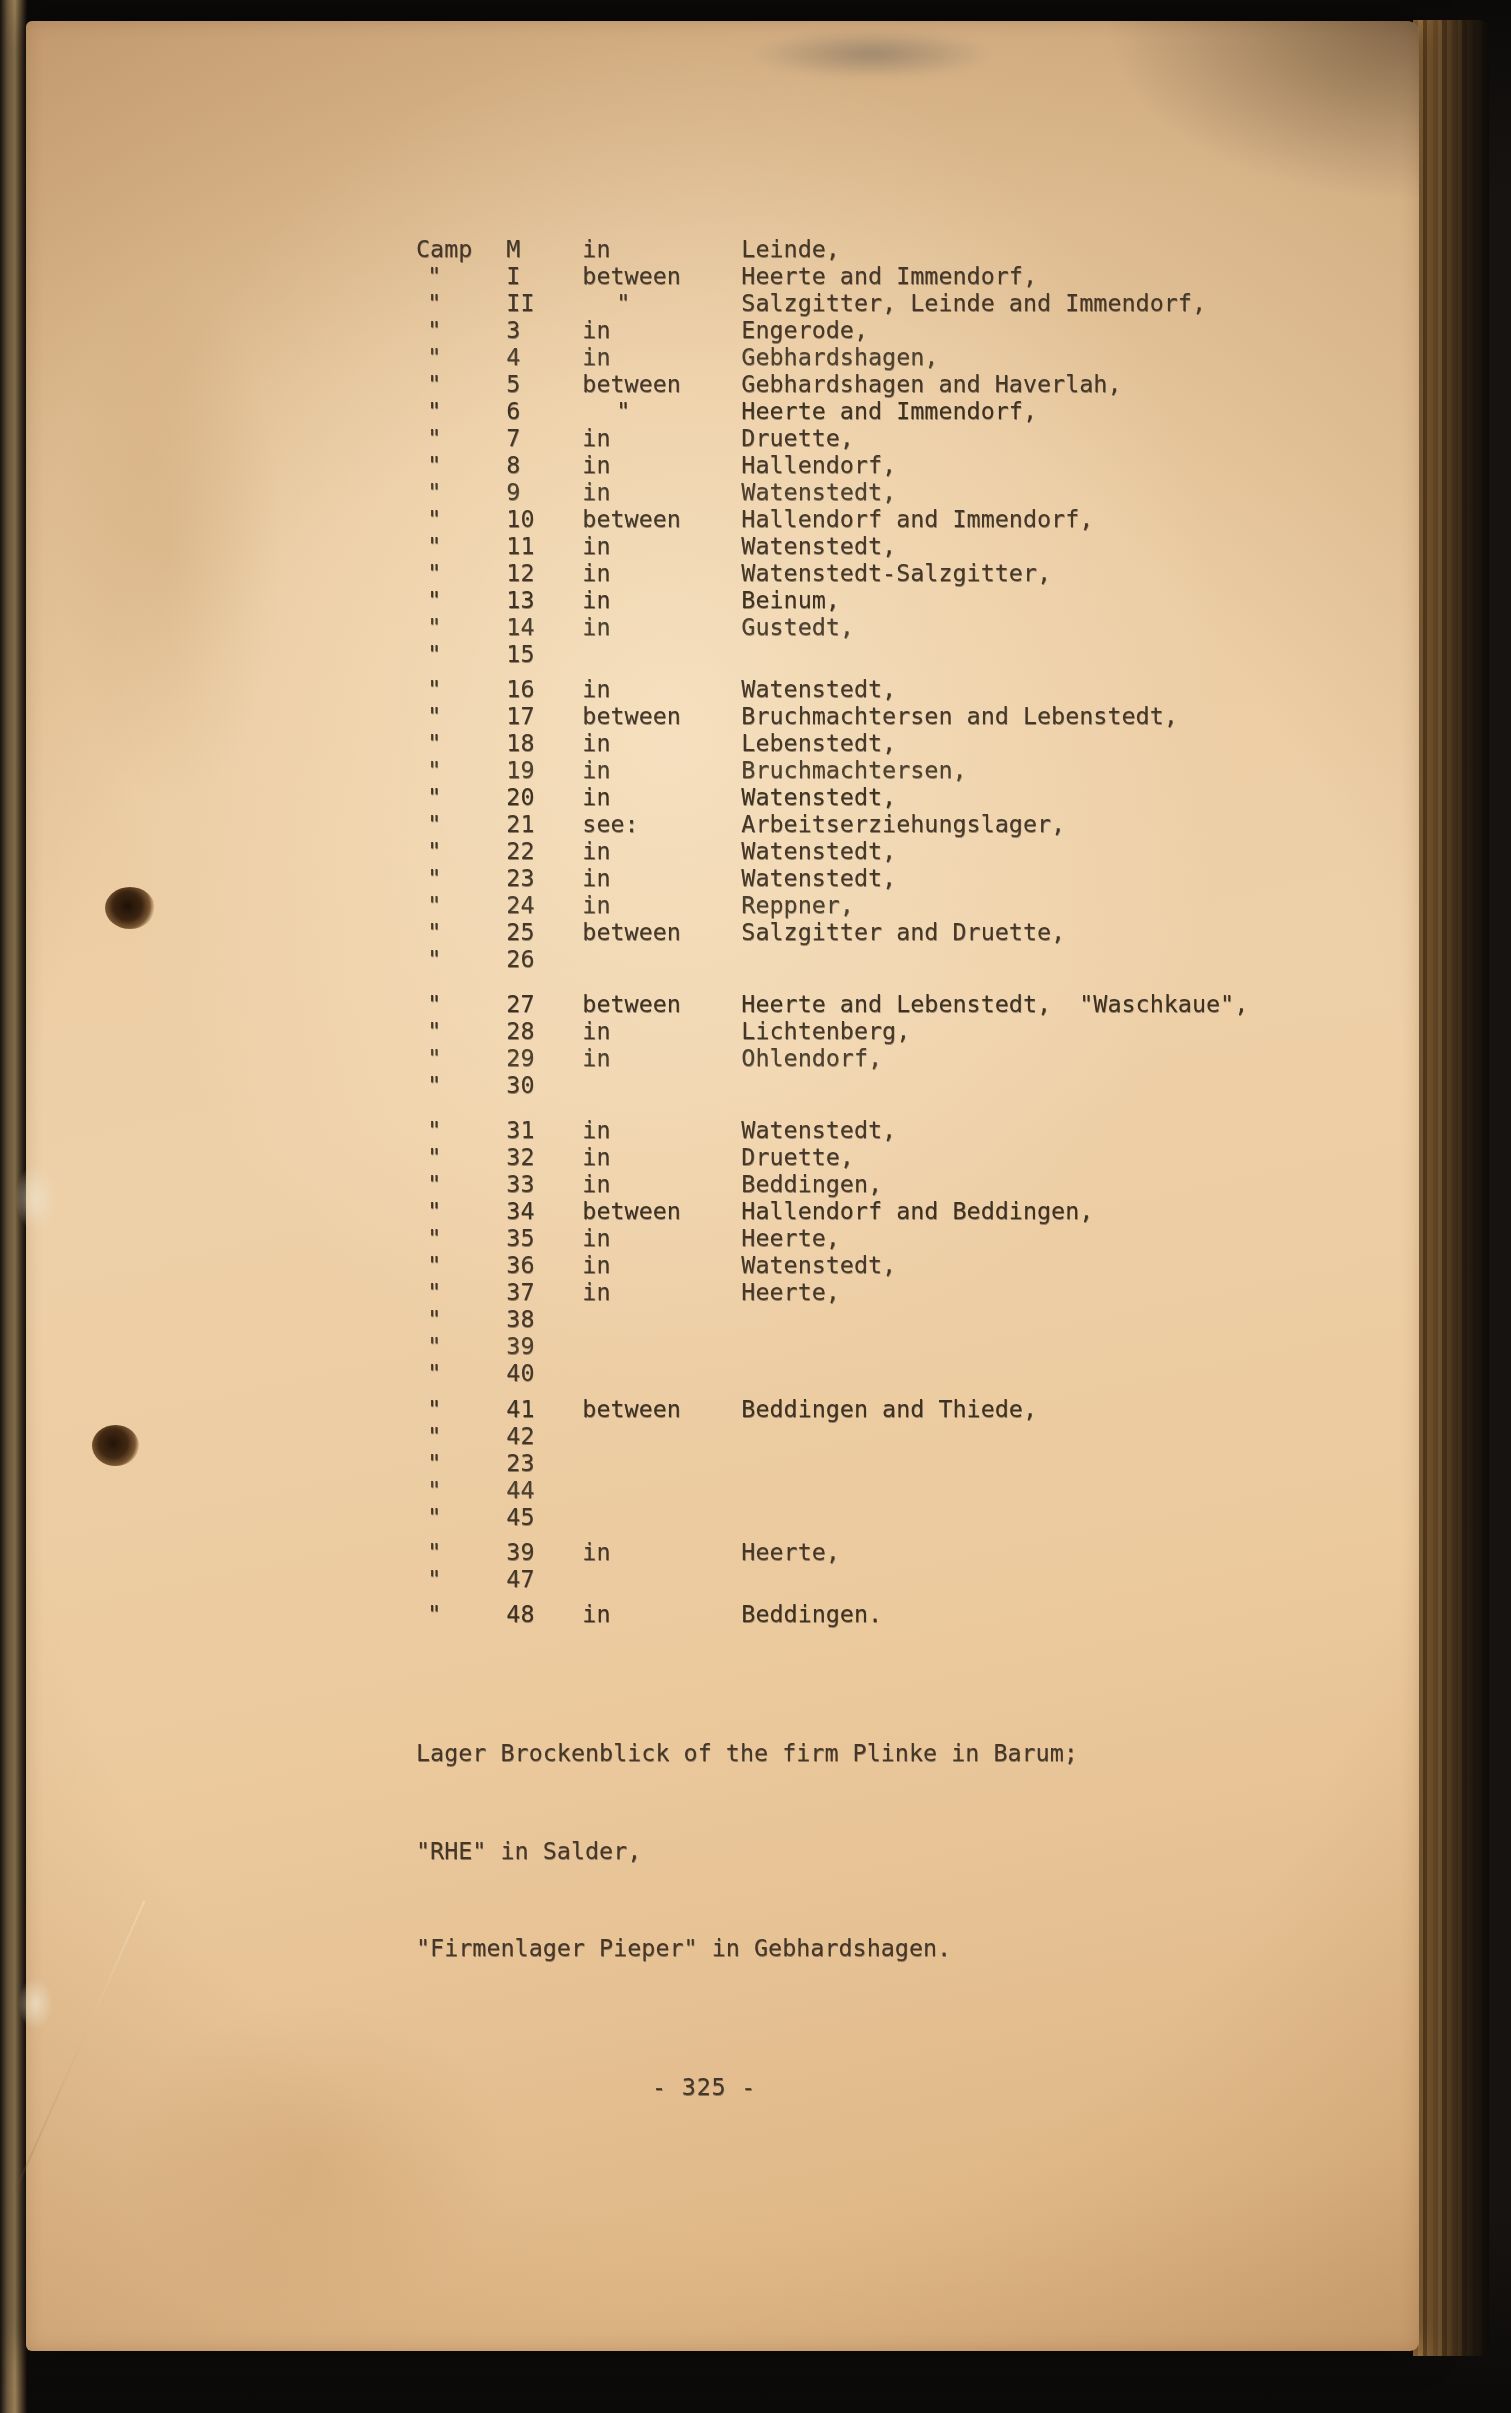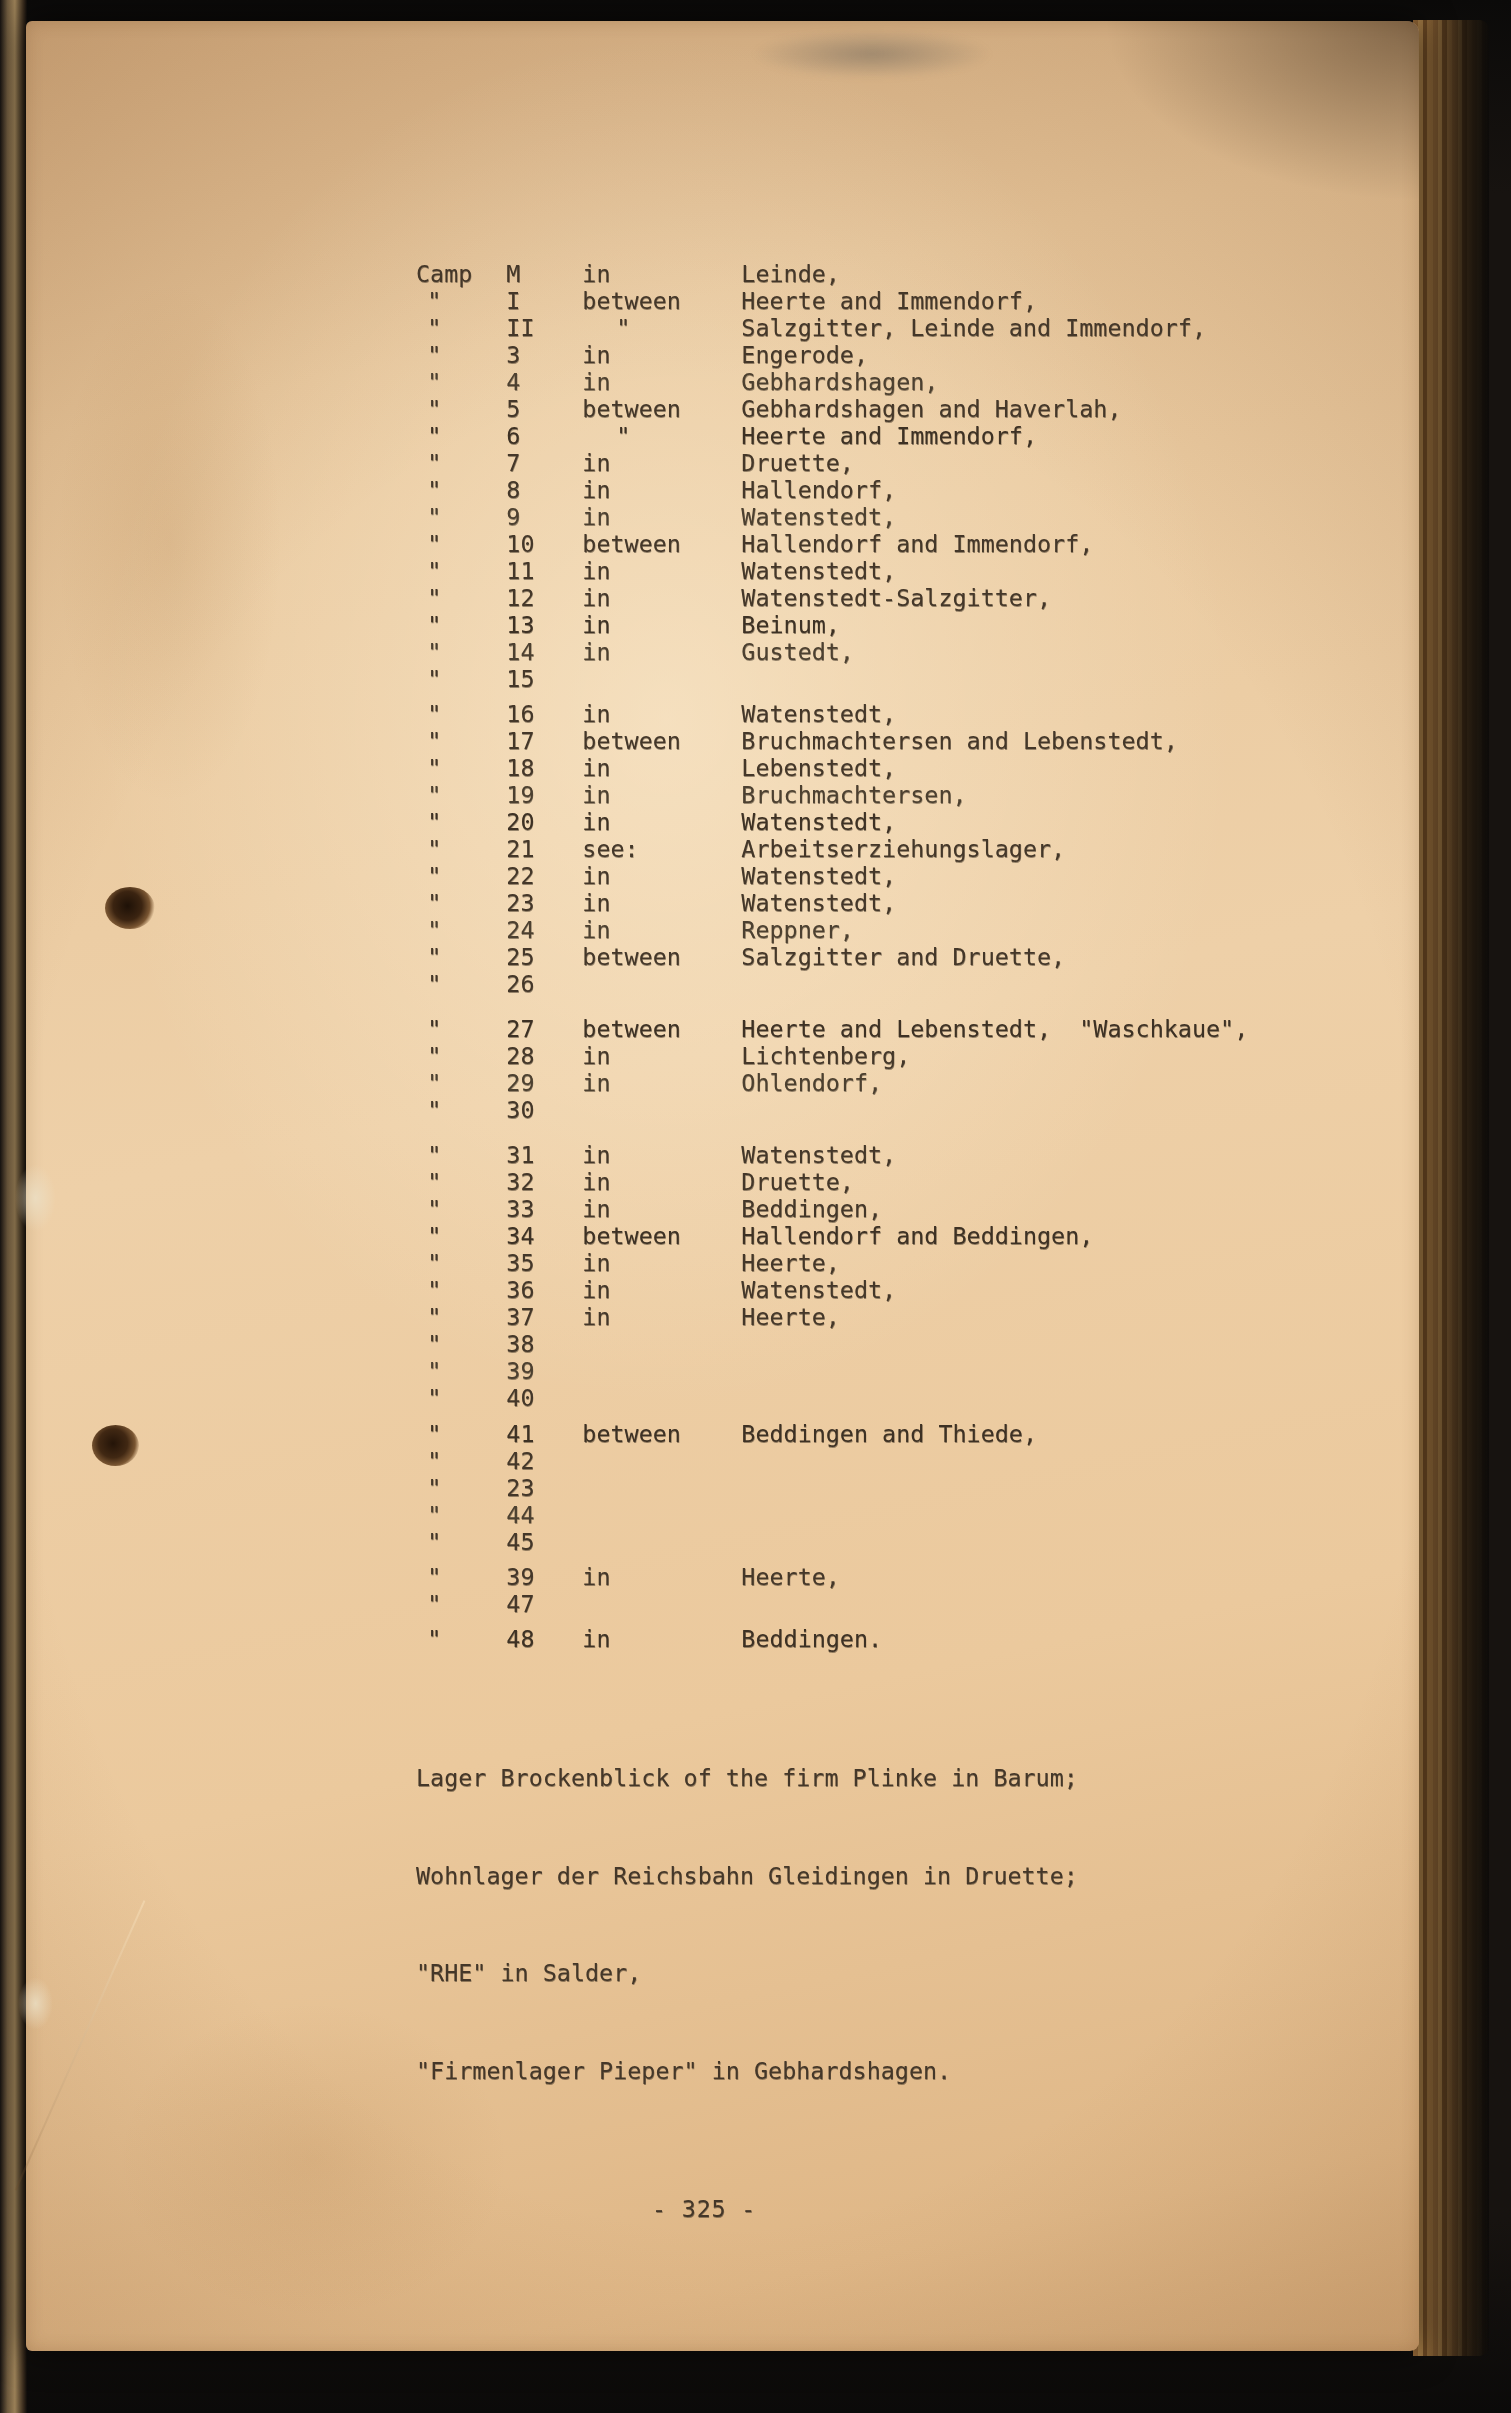--- a/index.html
+++ b/index.html
@@ -52,21 +52,21 @@
   .stain.s2{left:30px;top:257px;width:227px;height:529px;}
   .crease{
     position:absolute;left:53px;top:1866px;width:2.3px;height:317px;transform:rotate(24deg);
     background:linear-gradient(rgba(255,238,205,0.35),rgba(110,70,30,0.18));
   }
 
   .content{
     position:absolute;left:390px;top:215px;color:#443729;
     text-shadow:0.4px 0.5px 0.5px rgba(58,45,32,0.5);
   }
-  table.camps{border-collapse:collapse;font-size:23.4px;line-height:27px;margin-top:25px;}
+  table.camps{border-collapse:collapse;font-size:23.4px;line-height:27px;}
   .camps td{padding:0;vertical-align:top;white-space:pre;font-family:inherit;}
   .camps .c1{width:79px;}
   .camps .c2{width:76px;}
   .camps .c3{width:125px;}
   .camps .c4{min-width:529px;}
   .camps tr.gap-small td{padding-top:8.3px;}
   .camps tr.gap-large td{padding-top:18px;}
   .camps td.c1.ditto{padding-left:11.3px;}
   .camps td.c3.ditto{padding-left:34px;}
   .camps tr:nth-child(5n) {color:#4c4030;}
@@ -436,21 +436,20 @@
     <td class="c1 ditto">"</td>
     <td class="c2">48</td>
     <td class="c3">in</td>
     <td class="c4">Beddingen.</td>
   </tr>
 </tbody>
       </table>
 
       <div class="notes">
         <div>Lager Brockenblick of the firm Plinke in Barum;</div>
-        <div>Wohnlager der Reichsbahn Gleidingen in Druette;</div>
         <div>"RHE" in Salder,</div>
         <div>"Firmenlager Pieper" in Gebhardshagen.</div>
       </div>
 
       <div class="pagenum">- 325 -</div>
     </div>
   </div>
 </div>
 
 

